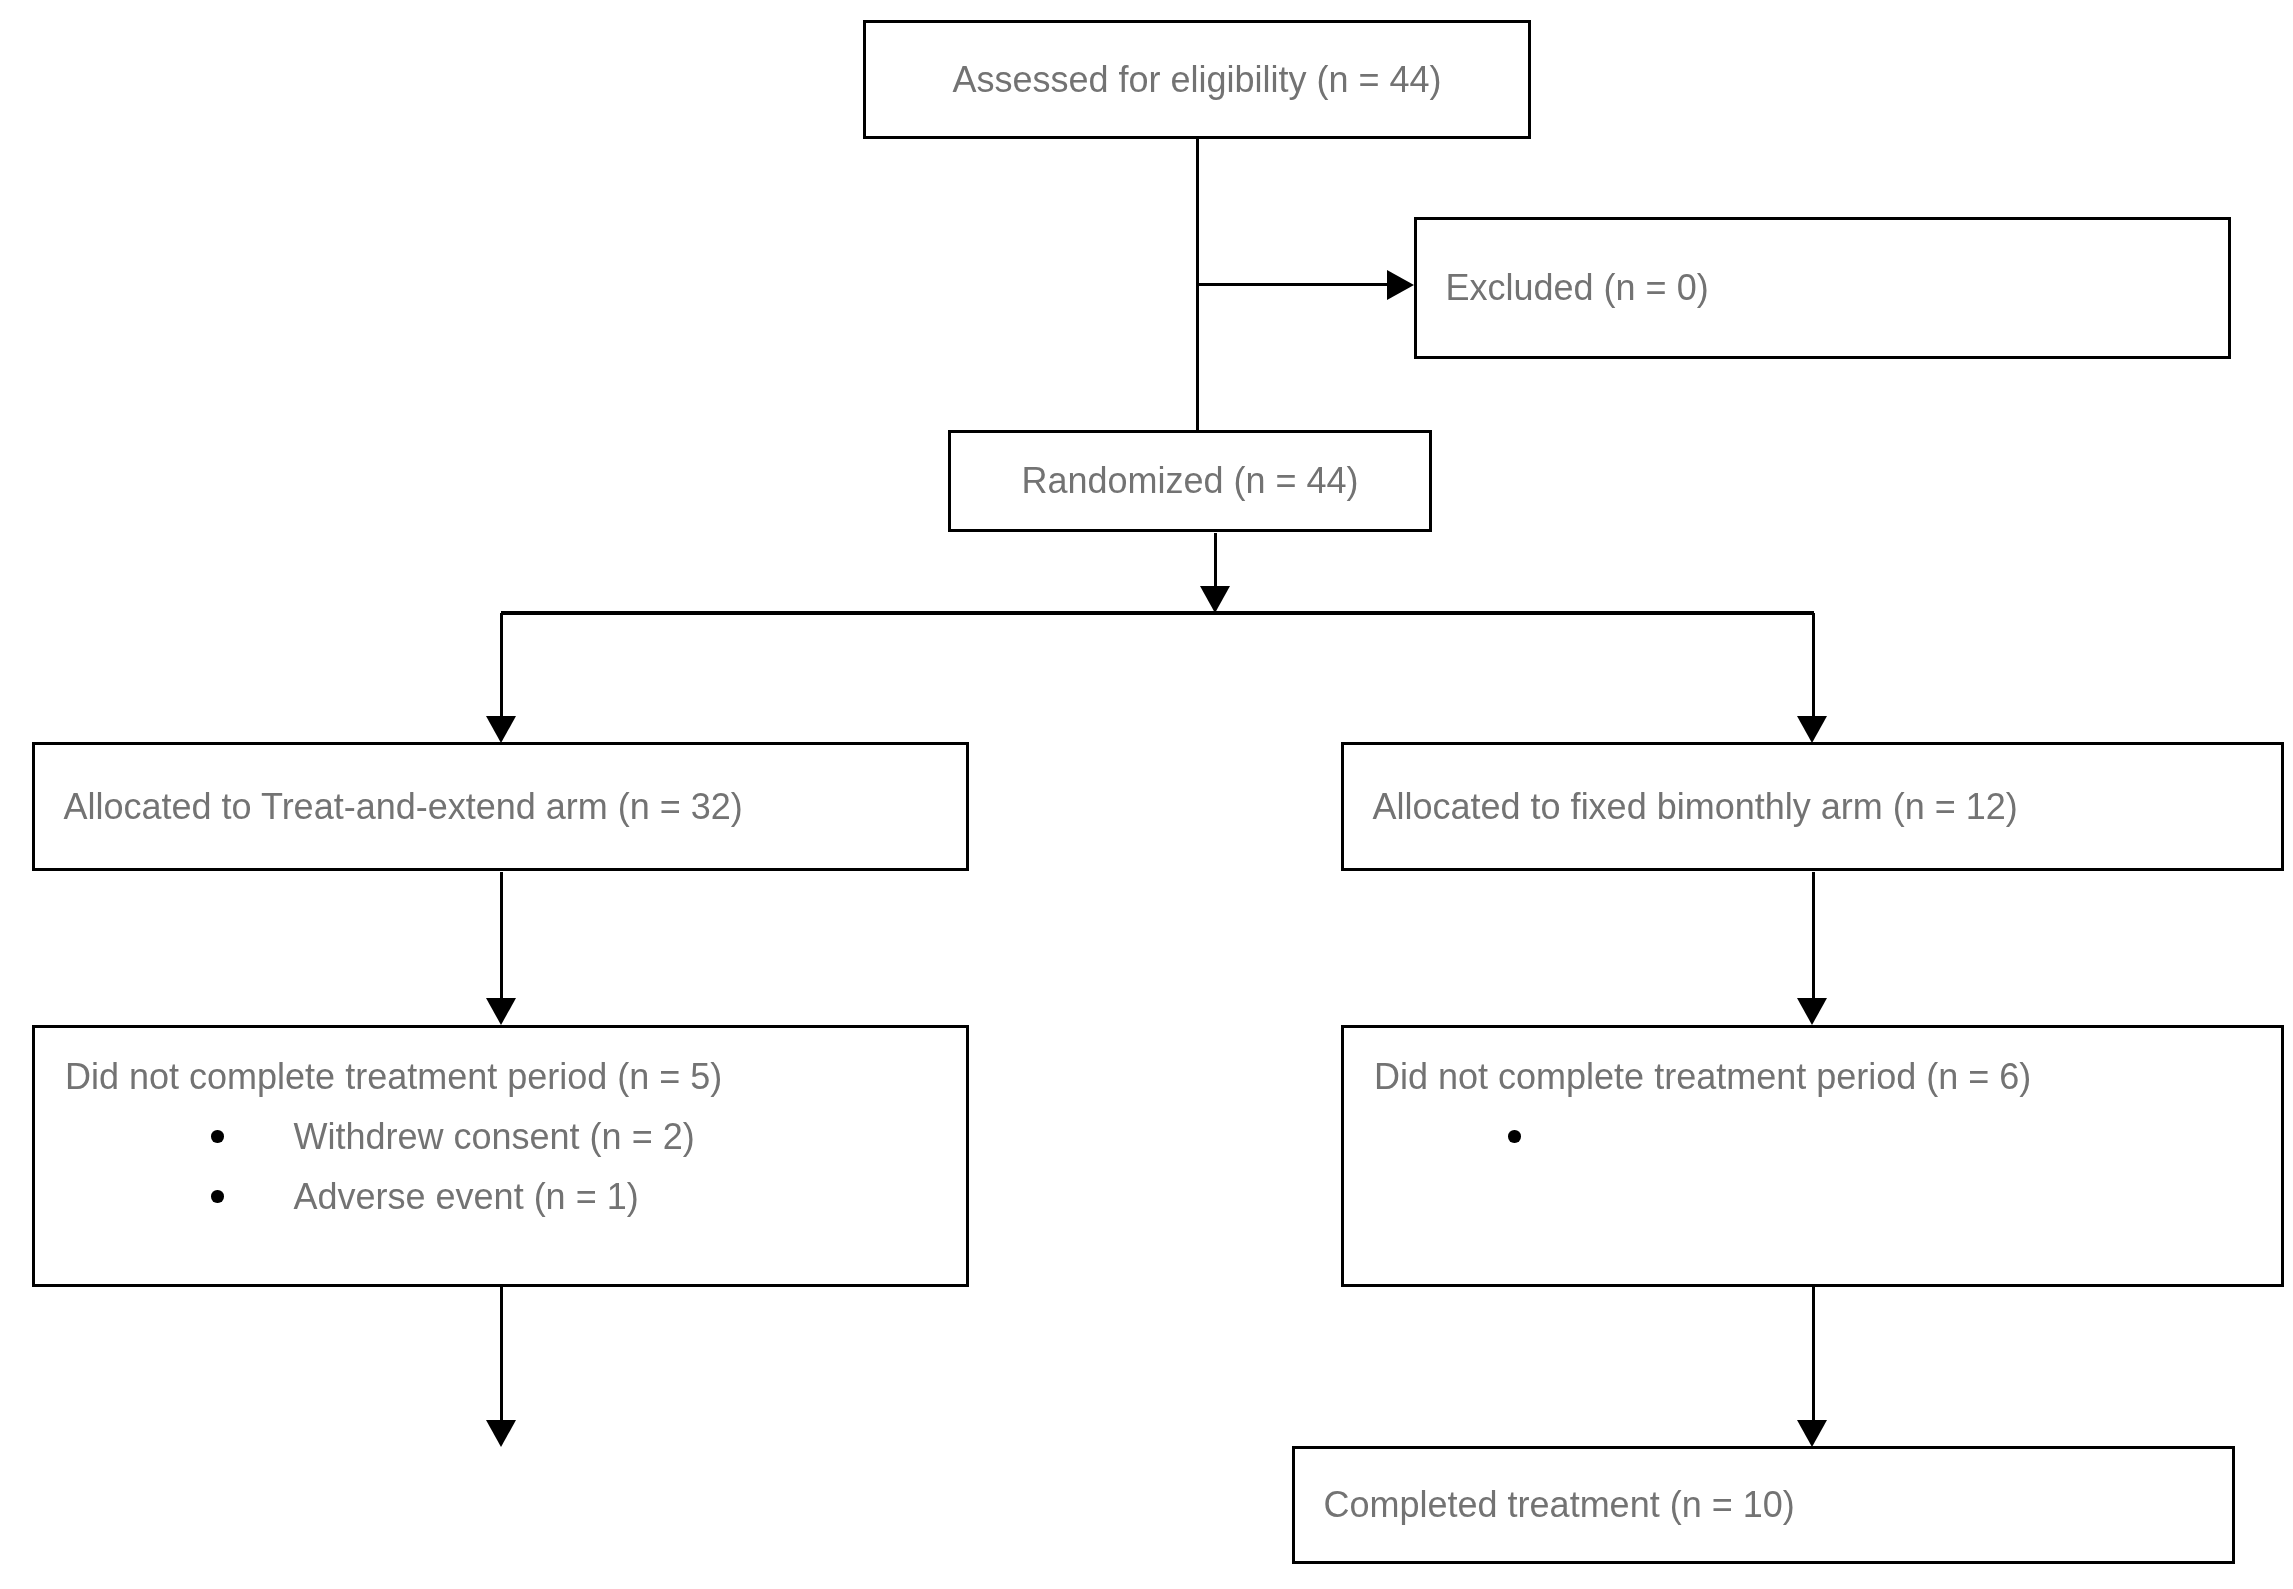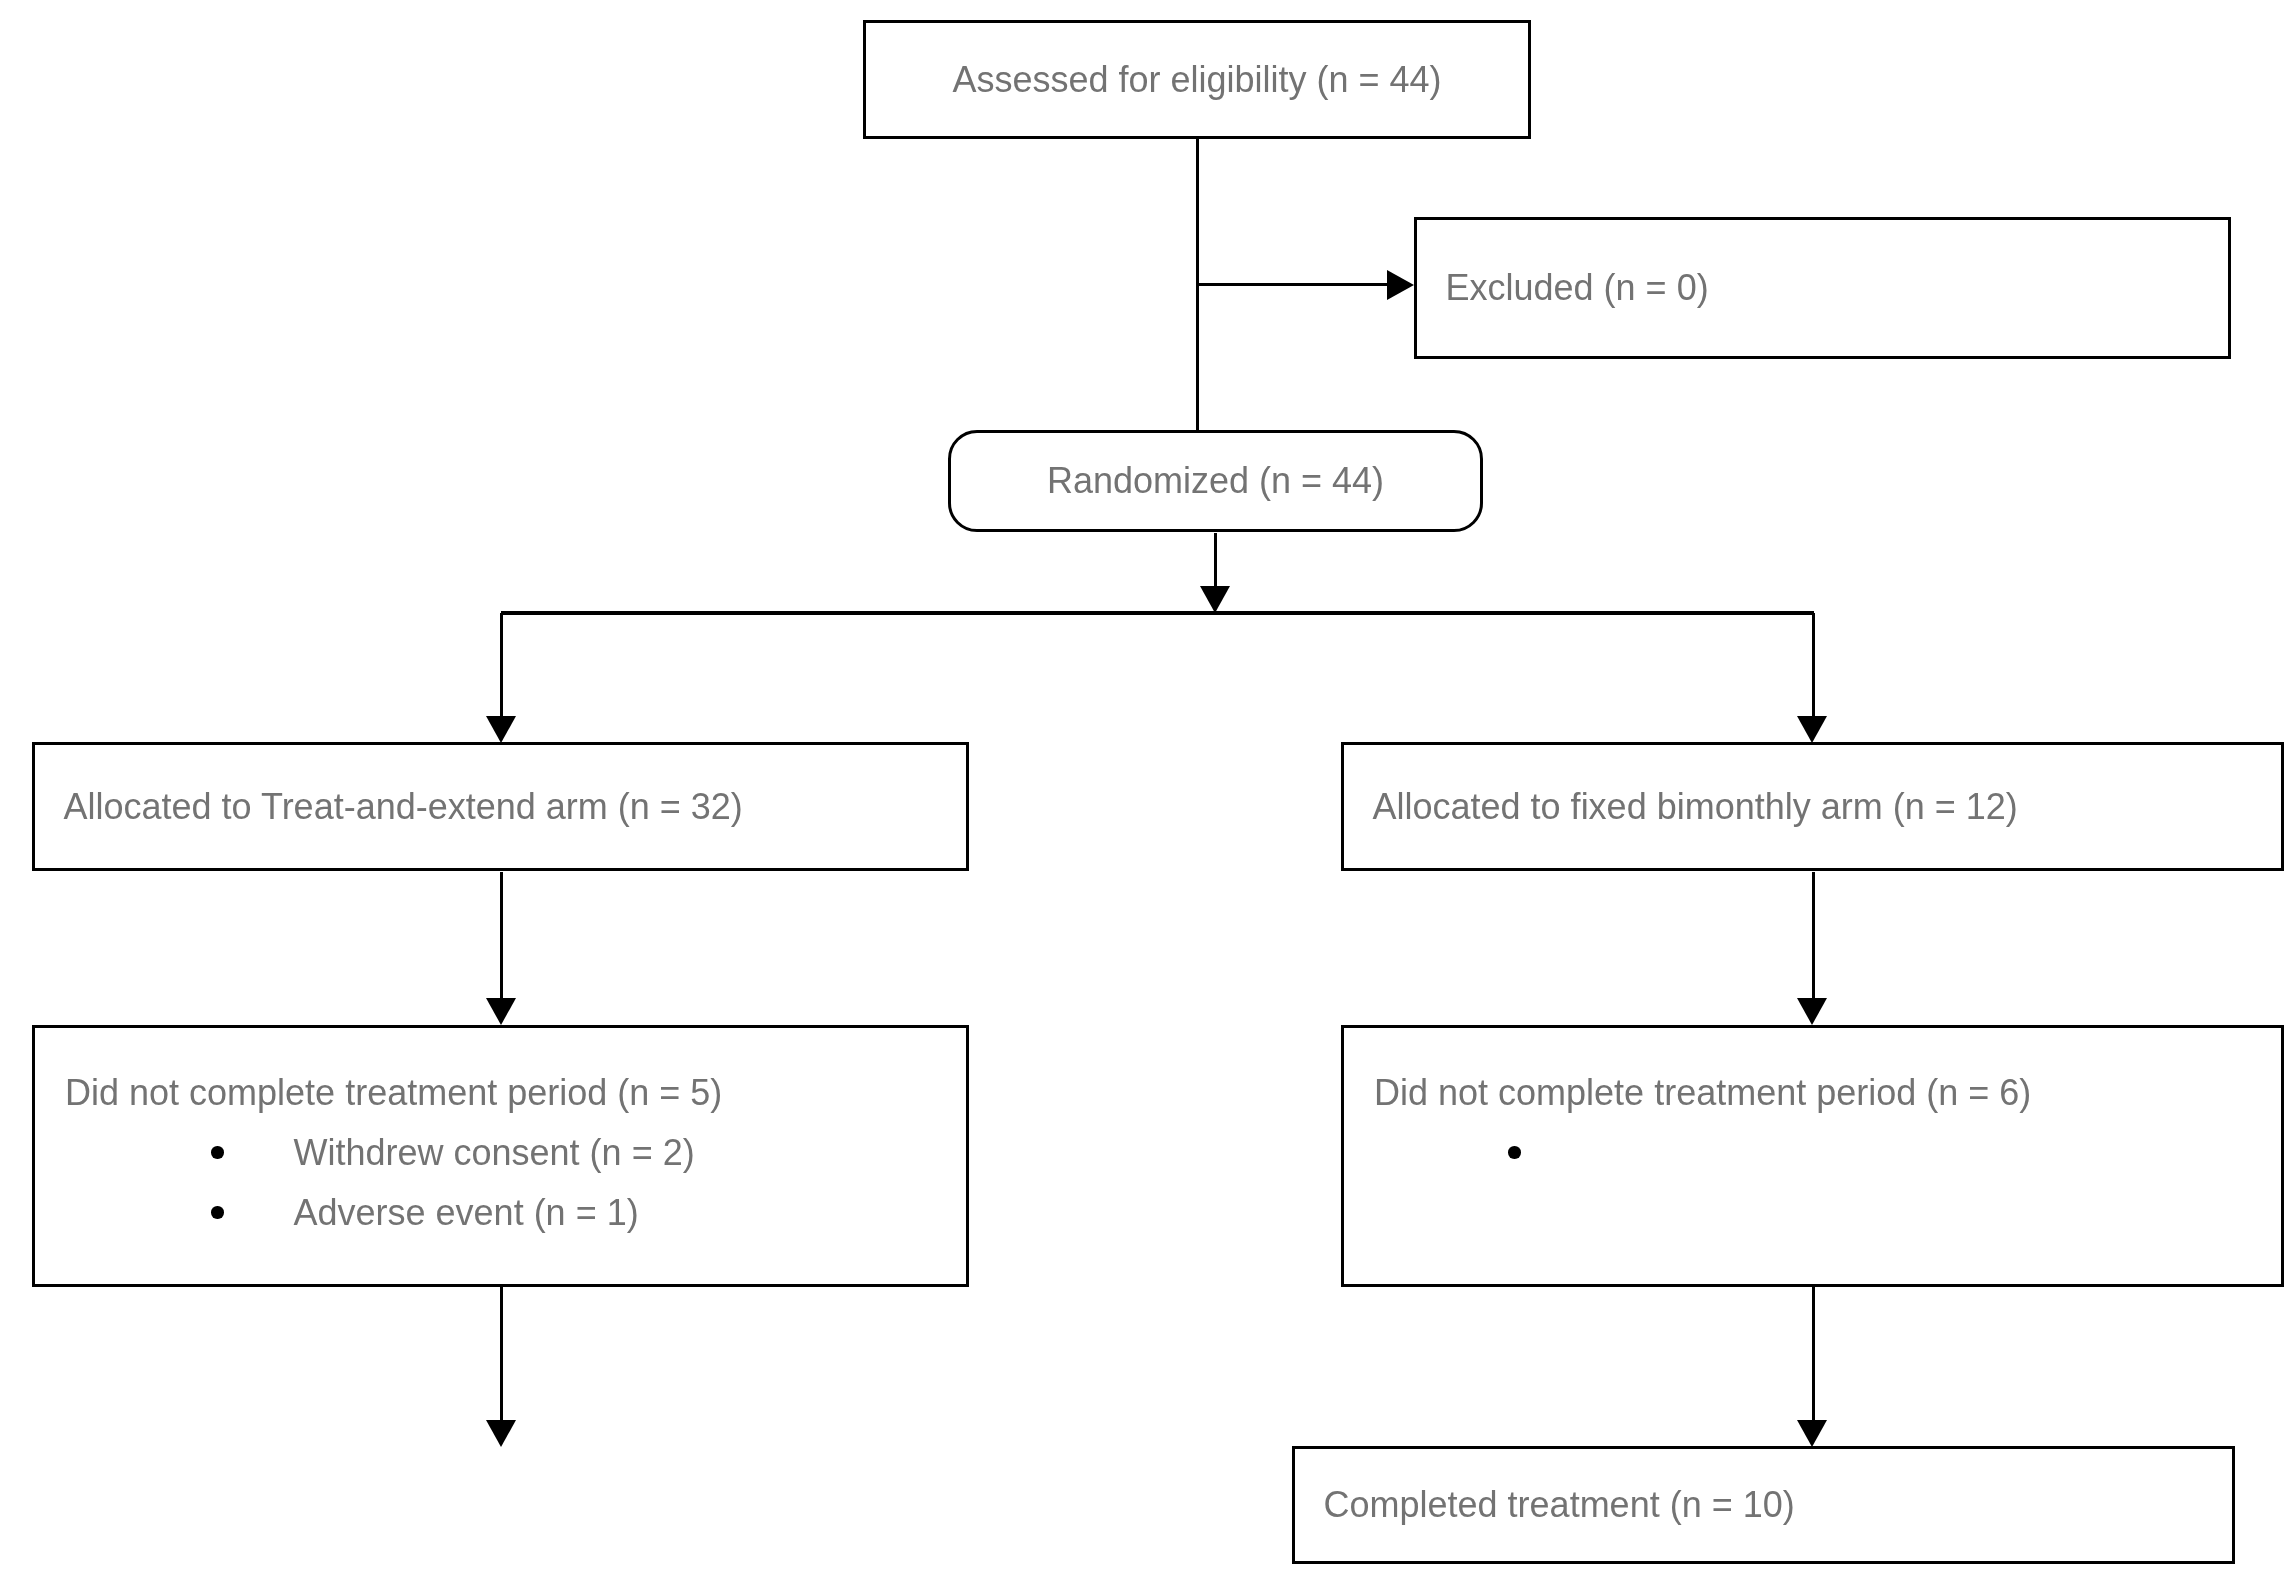--- a/index.html
+++ b/index.html
@@ -27,32 +27,32 @@
   }
   .box .label {
     display: block;
   }
   .center-text { justify-content: center; text-align: center; }
   .left-text   { padding-left: 28.5px; padding-right: 18px; }
 
   
   #box-assessed   { left: 863px;  top: 19.6px;   width: 668px;  height: 119px; }
   #box-excluded   { left: 1414px; top: 217px;  width: 817px;  height: 142px; }
-  #box-randomized { left: 948px; top: 430px;  width: 535px;  height: 102px; border-radius: 29px; }
+  #box-randomized { left: 948px; top: 430px;  width: 484px;  height: 102px; }
   #box-alloc-left  { left: 32px;   top: 742px;  width: 937px; height: 129px; }
   #box-alloc-right { left: 1341px; top: 742px;  width: 943px; height: 129px; }
   #box-dnc-left    { left: 32px;   top: 1025px; width: 937px; height: 262px;
                      display: block; }
   #box-dnc-right   { left: 1341px; top: 1025px; width: 943px; height: 262px;
                      display: block; }
   #box-comp-left   { left: 32px;   top: 1446px; width: 937px; height: 118px; }
   #box-comp-right  { left: 1292px; top: 1446px; width: 943px; height: 118px; }
 
   
-  .dnc-content { padding: 19px 25px 0 30px; margin-top: 16px; }
+  .dnc-content { padding: 19px 25px 0 30px; }
   .dnc-title   { line-height: 60px; }
   ul.reasons {
     list-style: none;
     margin: 0;
     padding: 0;
   }
   ul.reasons li {
     display: flex;
     align-items: flex-start;
     line-height: 60px;

